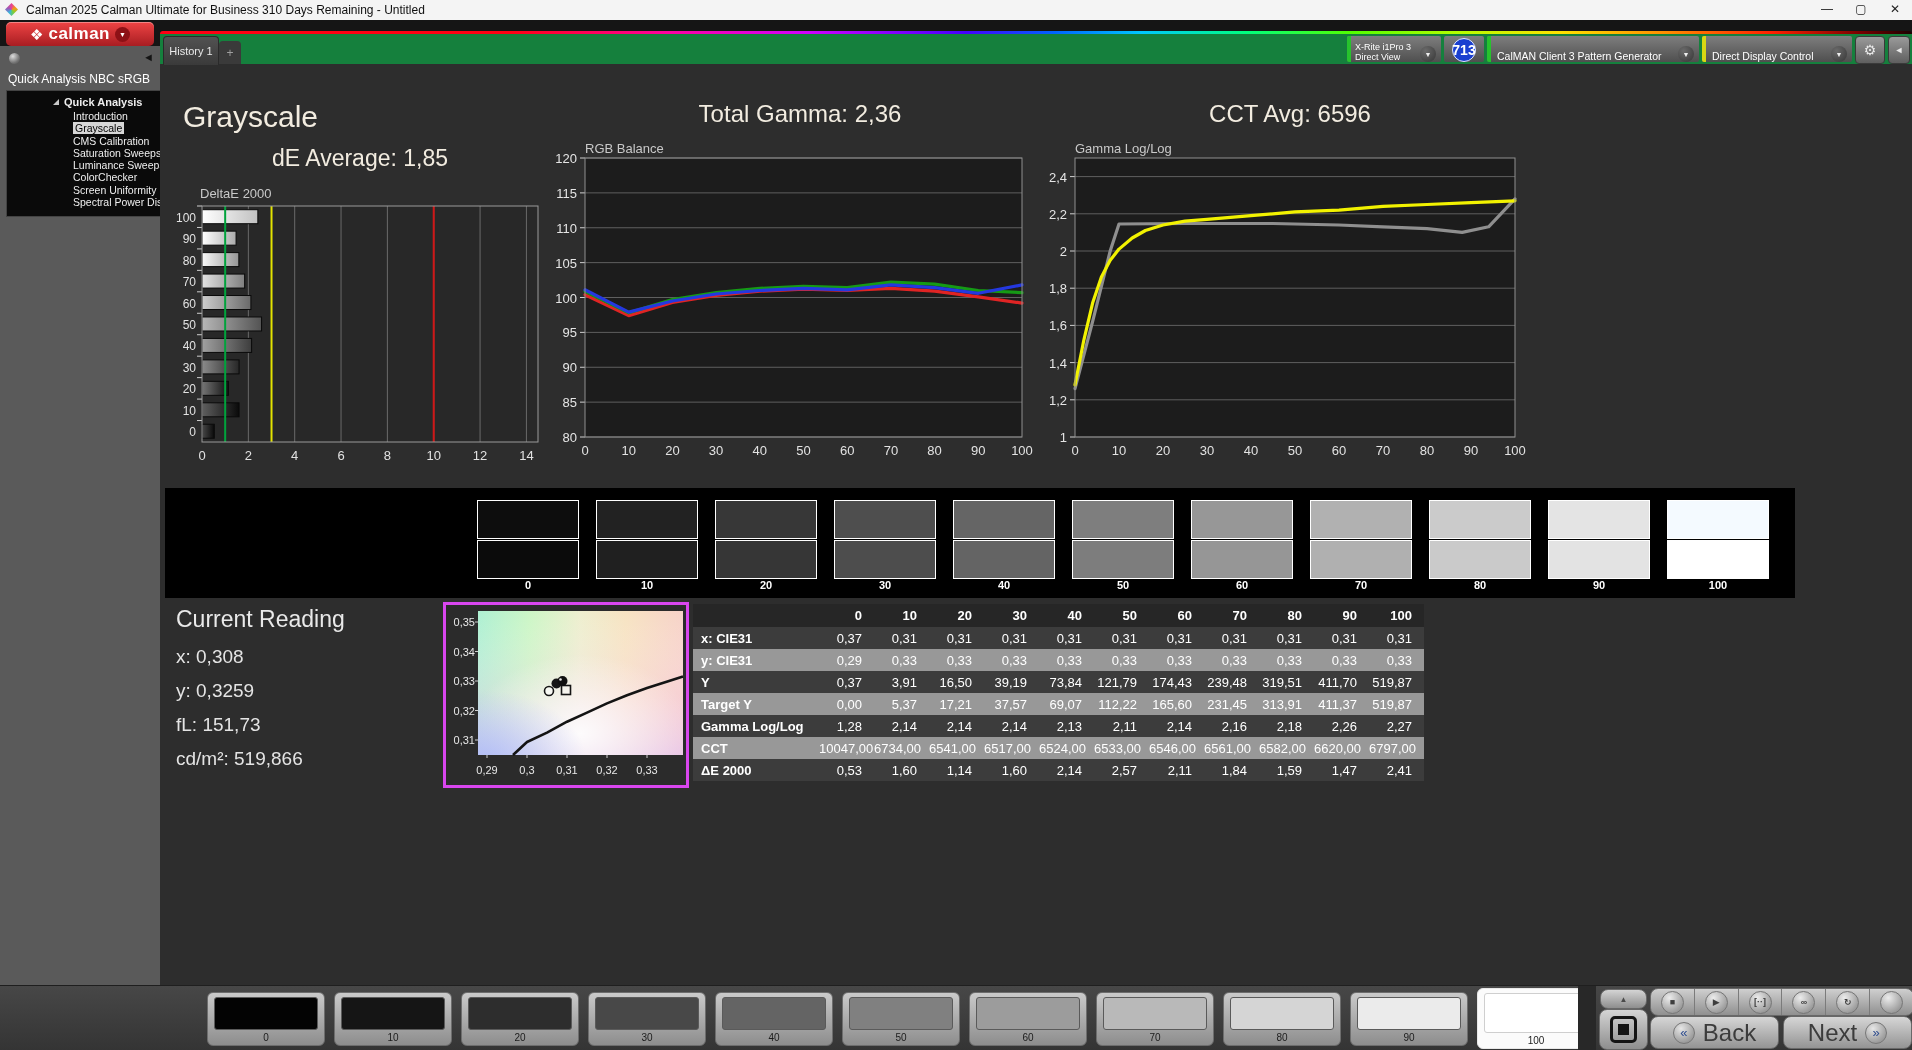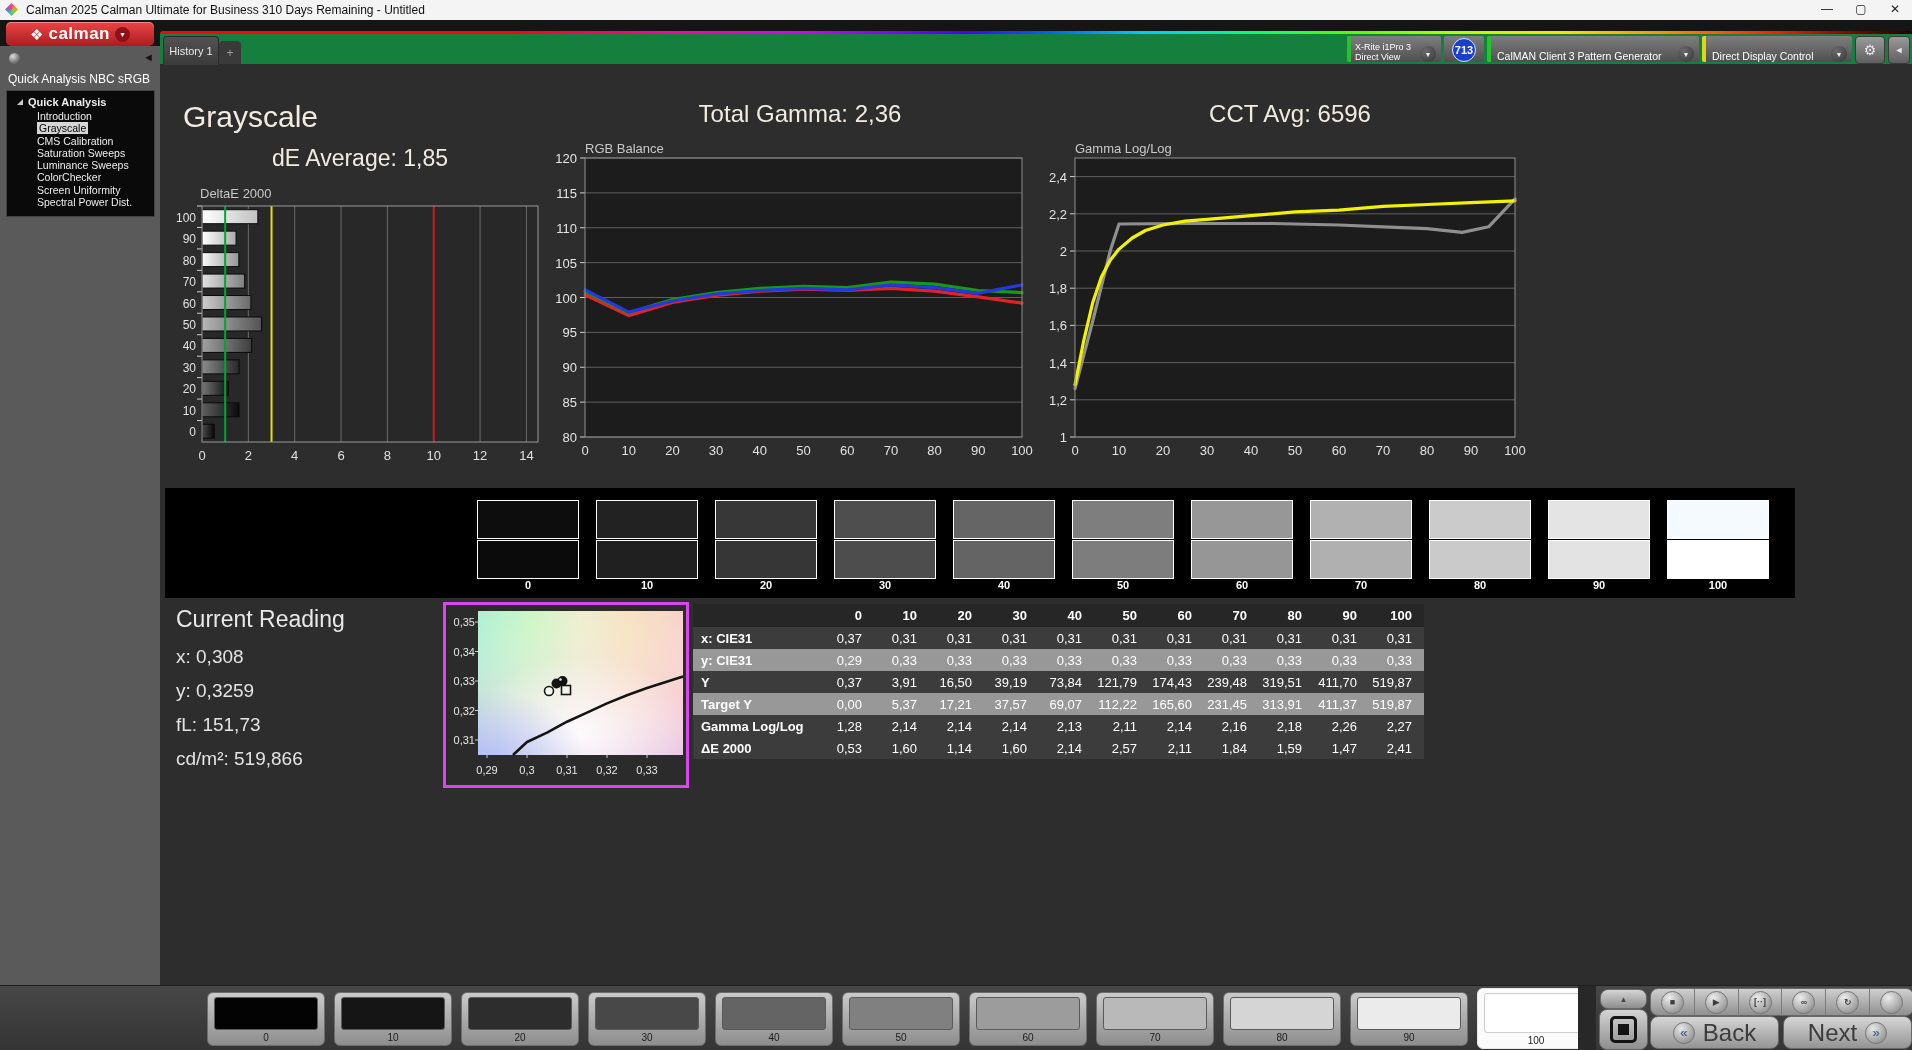--- a/index.html
+++ b/index.html
@@ -38,32 +38,32 @@
   .devgroup{position:absolute;right:2px;top:2px;height:26px;display:flex;gap:3px;}
   .devbox{position:relative;height:26px;background:linear-gradient(#7e7e7e,#4f4f4f);border-radius:2px;
     color:#fff;display:flex;align-items:flex-end;}
   .devbar{width:4px;height:26px;border-radius:2px 0 0 2px;}
   .devtext{padding:0 4px;font-size:9px;line-height:10px;white-space:nowrap;}
   .devtext1{padding:0 6px;font-size:10.5px;white-space:nowrap;}
   .devcaret{width:16px;height:16px;margin:0 5px;border-radius:50%;background:radial-gradient(circle at 35% 30%,#6a6a6a,#363636);
     color:#eee;font-size:7px;display:flex;align-items:center;justify-content:center;}
   .badgebox{width:40px;justify-content:center;}
   .badge{width:22px;height:22px;border-radius:50%;background:#1a3fd0;border:1px solid #dfe7ff;color:#fff;
-    font-size:11px;font-weight:bold;display:flex;align-items:center;justify-content:center;}
+    font-size:14px;font-weight:bold;display:flex;align-items:center;justify-content:center;}
   .sqbtn{width:28px;height:26px;border-radius:4px;background:linear-gradient(#9a9a9a,#5f5f5f);border:1px solid #3a3a3a;
     color:#e9e9e9;display:flex;align-items:center;justify-content:center;font-size:14px;}
 
   
   .sidebar{position:absolute;left:0;top:46px;width:160px;height:939px;background:#5a5a5a;}
   .side-sphere{position:absolute;left:9px;top:7px;width:11px;height:11px;border-radius:50%;
     background:radial-gradient(circle at 35% 30%,#ddd,#777 60%,#444);}
   .side-collapse{position:absolute;right:6px;top:5px;color:#141414;font-size:11px;}
   .side-header{position:absolute;left:8px;top:26px;color:#fff;font-size:12px;white-space:nowrap;}
   .tree{position:absolute;left:6px;top:44px;width:147px;height:125px;background:#0a0a0a;border:1px solid #434343;
-    color:#eee;}
+    color:#eee;padding-left:36px;}
   .tree-root{display:flex;align-items:center;gap:5px;margin:5px 0 2px 10px;font-weight:bold;font-size:11px;}
   .expander{width:0;height:0;border-left:6px solid transparent;border-bottom:6px solid #c9c9c9;}
   .tree-item{margin-left:30px;font-size:10.5px;line-height:12.3px;white-space:nowrap;}
   .tree-item .sel{background:#d6d6d6;color:#000;padding:0 2px;}
 
   
   .big-title{position:absolute;color:#f2ece0;font-size:30px;}
   .mid-title{position:absolute;color:#f2ece0;font-size:23px;text-align:center;}
   .sub-title{position:absolute;color:#c9c9c9;font-size:13px;text-align:left;}
 
@@ -581,20 +581,34 @@
         <div class="tcell">2,14</div>
         <div class="tcell">2,14</div>
         <div class="tcell">2,13</div>
         <div class="tcell">2,11</div>
         <div class="tcell">2,14</div>
         <div class="tcell">2,16</div>
         <div class="tcell">2,18</div>
         <div class="tcell">2,26</div>
         <div class="tcell">2,27</div>
       </div>
+      <div class="trow light">
+        <div class="tlabel">CCT</div>
+        <div class="tcell">10047,00</div>
+        <div class="tcell">6734,00</div>
+        <div class="tcell">6541,00</div>
+        <div class="tcell">6517,00</div>
+        <div class="tcell">6524,00</div>
+        <div class="tcell">6533,00</div>
+        <div class="tcell">6546,00</div>
+        <div class="tcell">6561,00</div>
+        <div class="tcell">6582,00</div>
+        <div class="tcell">6620,00</div>
+        <div class="tcell">6797,00</div>
+      </div>
       <div class="trow dark">
         <div class="tlabel">ΔE 2000</div>
         <div class="tcell">0,53</div>
         <div class="tcell">1,60</div>
         <div class="tcell">1,14</div>
         <div class="tcell">1,60</div>
         <div class="tcell">2,14</div>
         <div class="tcell">2,57</div>
         <div class="tcell">2,11</div>
         <div class="tcell">1,84</div>

